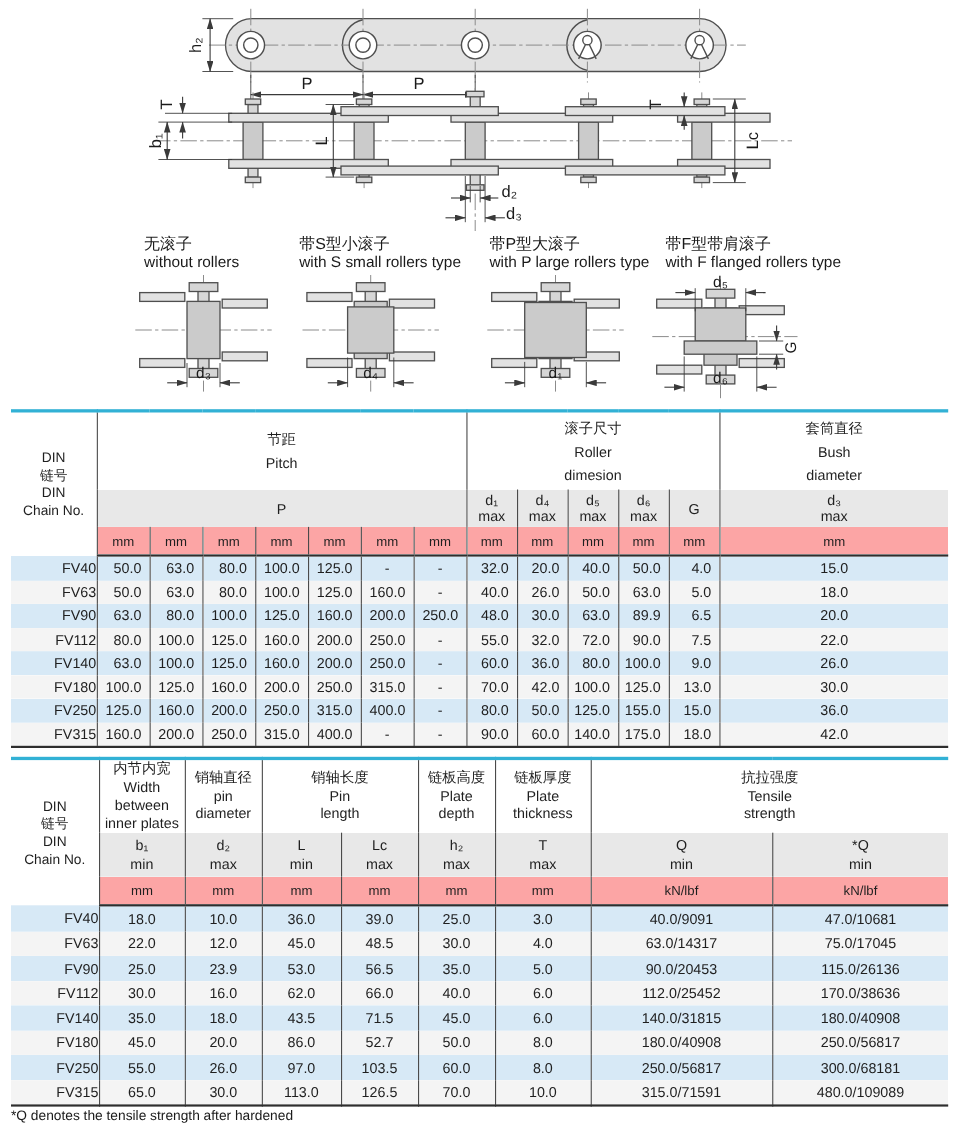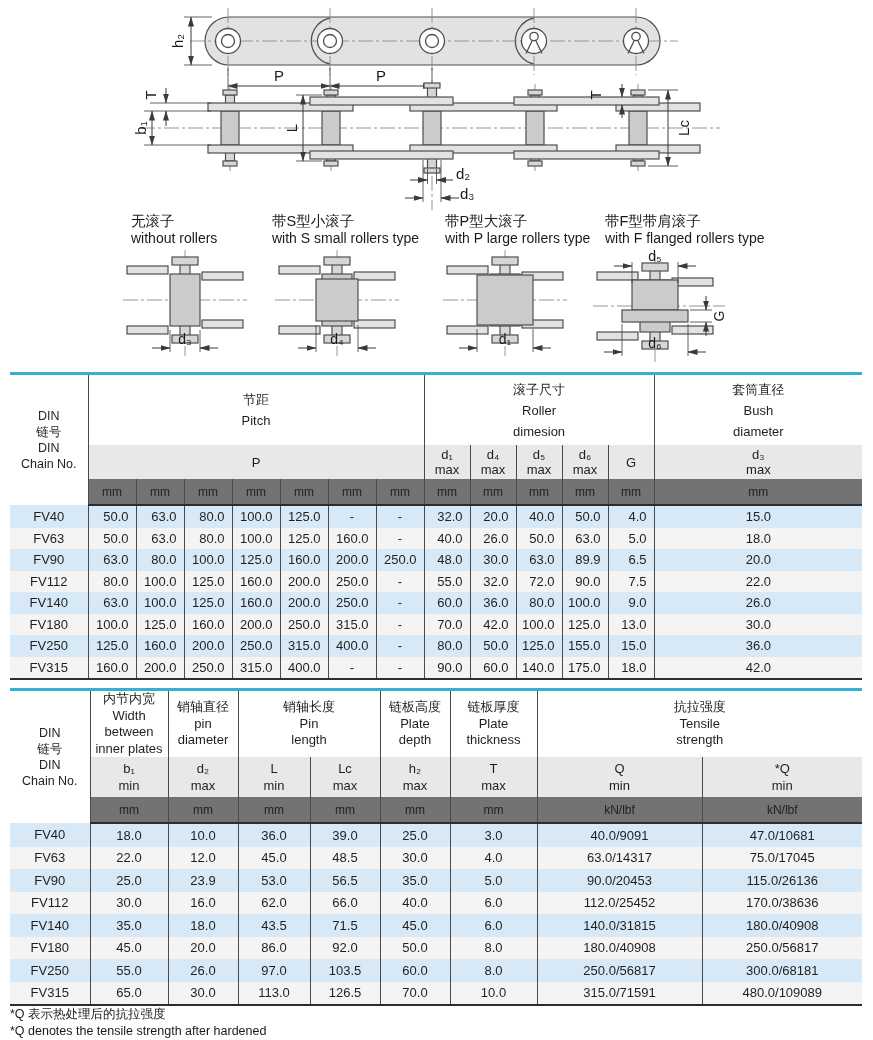--- a/index.html
+++ b/index.html
@@ -31,30 +31,30 @@
   table.t2 { top:688px; }
   .spec th, .spec td { font-weight:normal; border-left:1px solid #4a4a4a; padding:0;
                        text-align:center; vertical-align:middle; overflow:hidden; }
   .spec tr > *:first-child { border-left:none; }
   .chain-h { border-right:1px solid #4a4a4a; white-space:pre-line; font-size:12.5px; line-height:16px; background:#fff; }
   .rowA th.grp { height:70px; white-space:pre-line; font-size:13px; line-height:21px; background:#fff; }
   .t2 .rowA th.grp { height:66px; line-height:16.5px; }
   .rowB th { background:#e8e8e8; white-space:pre-line; font-size:13px; }
   .t1 .rowB th { height:34px; line-height:15px; }
   .t2 .rowB th { height:40px; line-height:17px; }
-  .rowC th { height:25px; font-size:12px; border-bottom:2px solid #2e2e2e; background:#737373; }
+  .rowC th { height:25px; font-size:12px; border-bottom:2px solid #2e2e2e; background:#fca5a5; }
   .spec tbody td { font-size:13px; }
   .t1 tbody td { height:21.5px; }
   .t2 tbody td { height:22.5px; }
   .spec tbody tr:nth-child(odd)  { background:#d7e9f6; }
   .spec tbody tr:nth-child(even) { background:#f4f4f4; }
   td.c-num  { text-align:right; padding-right:7px; }
   td.c-dash { text-align:center; }
   td.c-mid  { text-align:center; }
-  td.c-chain{ text-align:center; }
+  td.c-chain{ text-align:right; }
 
   .footnotes { position:absolute; left:10px; top:1006px; font-size:12.5px; line-height:16.5px; color:#1a1a1a; }
 </style>
 </head>
 <body>
 
 <div class="page">
 
   <svg class="diagram" width="873" height="370" viewBox="0 0 873 370">
     <defs>
@@ -591,21 +591,21 @@
           <td class="c-mid">45.0</td>
           <td class="c-mid">6.0</td>
           <td class="c-mid">140.0/31815</td>
           <td class="c-mid">180.0/40908</td>
         </tr>
         <tr>
           <td class="c-chain">FV180</td>
           <td class="c-mid">45.0</td>
           <td class="c-mid">20.0</td>
           <td class="c-mid">86.0</td>
-          <td class="c-mid">92.0</td>
+          <td class="c-mid">52.7</td>
           <td class="c-mid">50.0</td>
           <td class="c-mid">8.0</td>
           <td class="c-mid">180.0/40908</td>
           <td class="c-mid">250.0/56817</td>
         </tr>
         <tr>
           <td class="c-chain">FV250</td>
           <td class="c-mid">55.0</td>
           <td class="c-mid">26.0</td>
           <td class="c-mid">97.0</td>
@@ -623,17 +623,16 @@
           <td class="c-mid">126.5</td>
           <td class="c-mid">70.0</td>
           <td class="c-mid">10.0</td>
           <td class="c-mid">315.0/71591</td>
           <td class="c-mid">480.0/109089</td>
         </tr>
       </tbody>
   </table>
 
   <div class="footnotes">
-    <div>*Q 表示热处理后的抗拉强度</div>
     <div>*Q denotes the tensile strength after hardened</div>
   </div>
 
 </div>
 
 </body></html>

